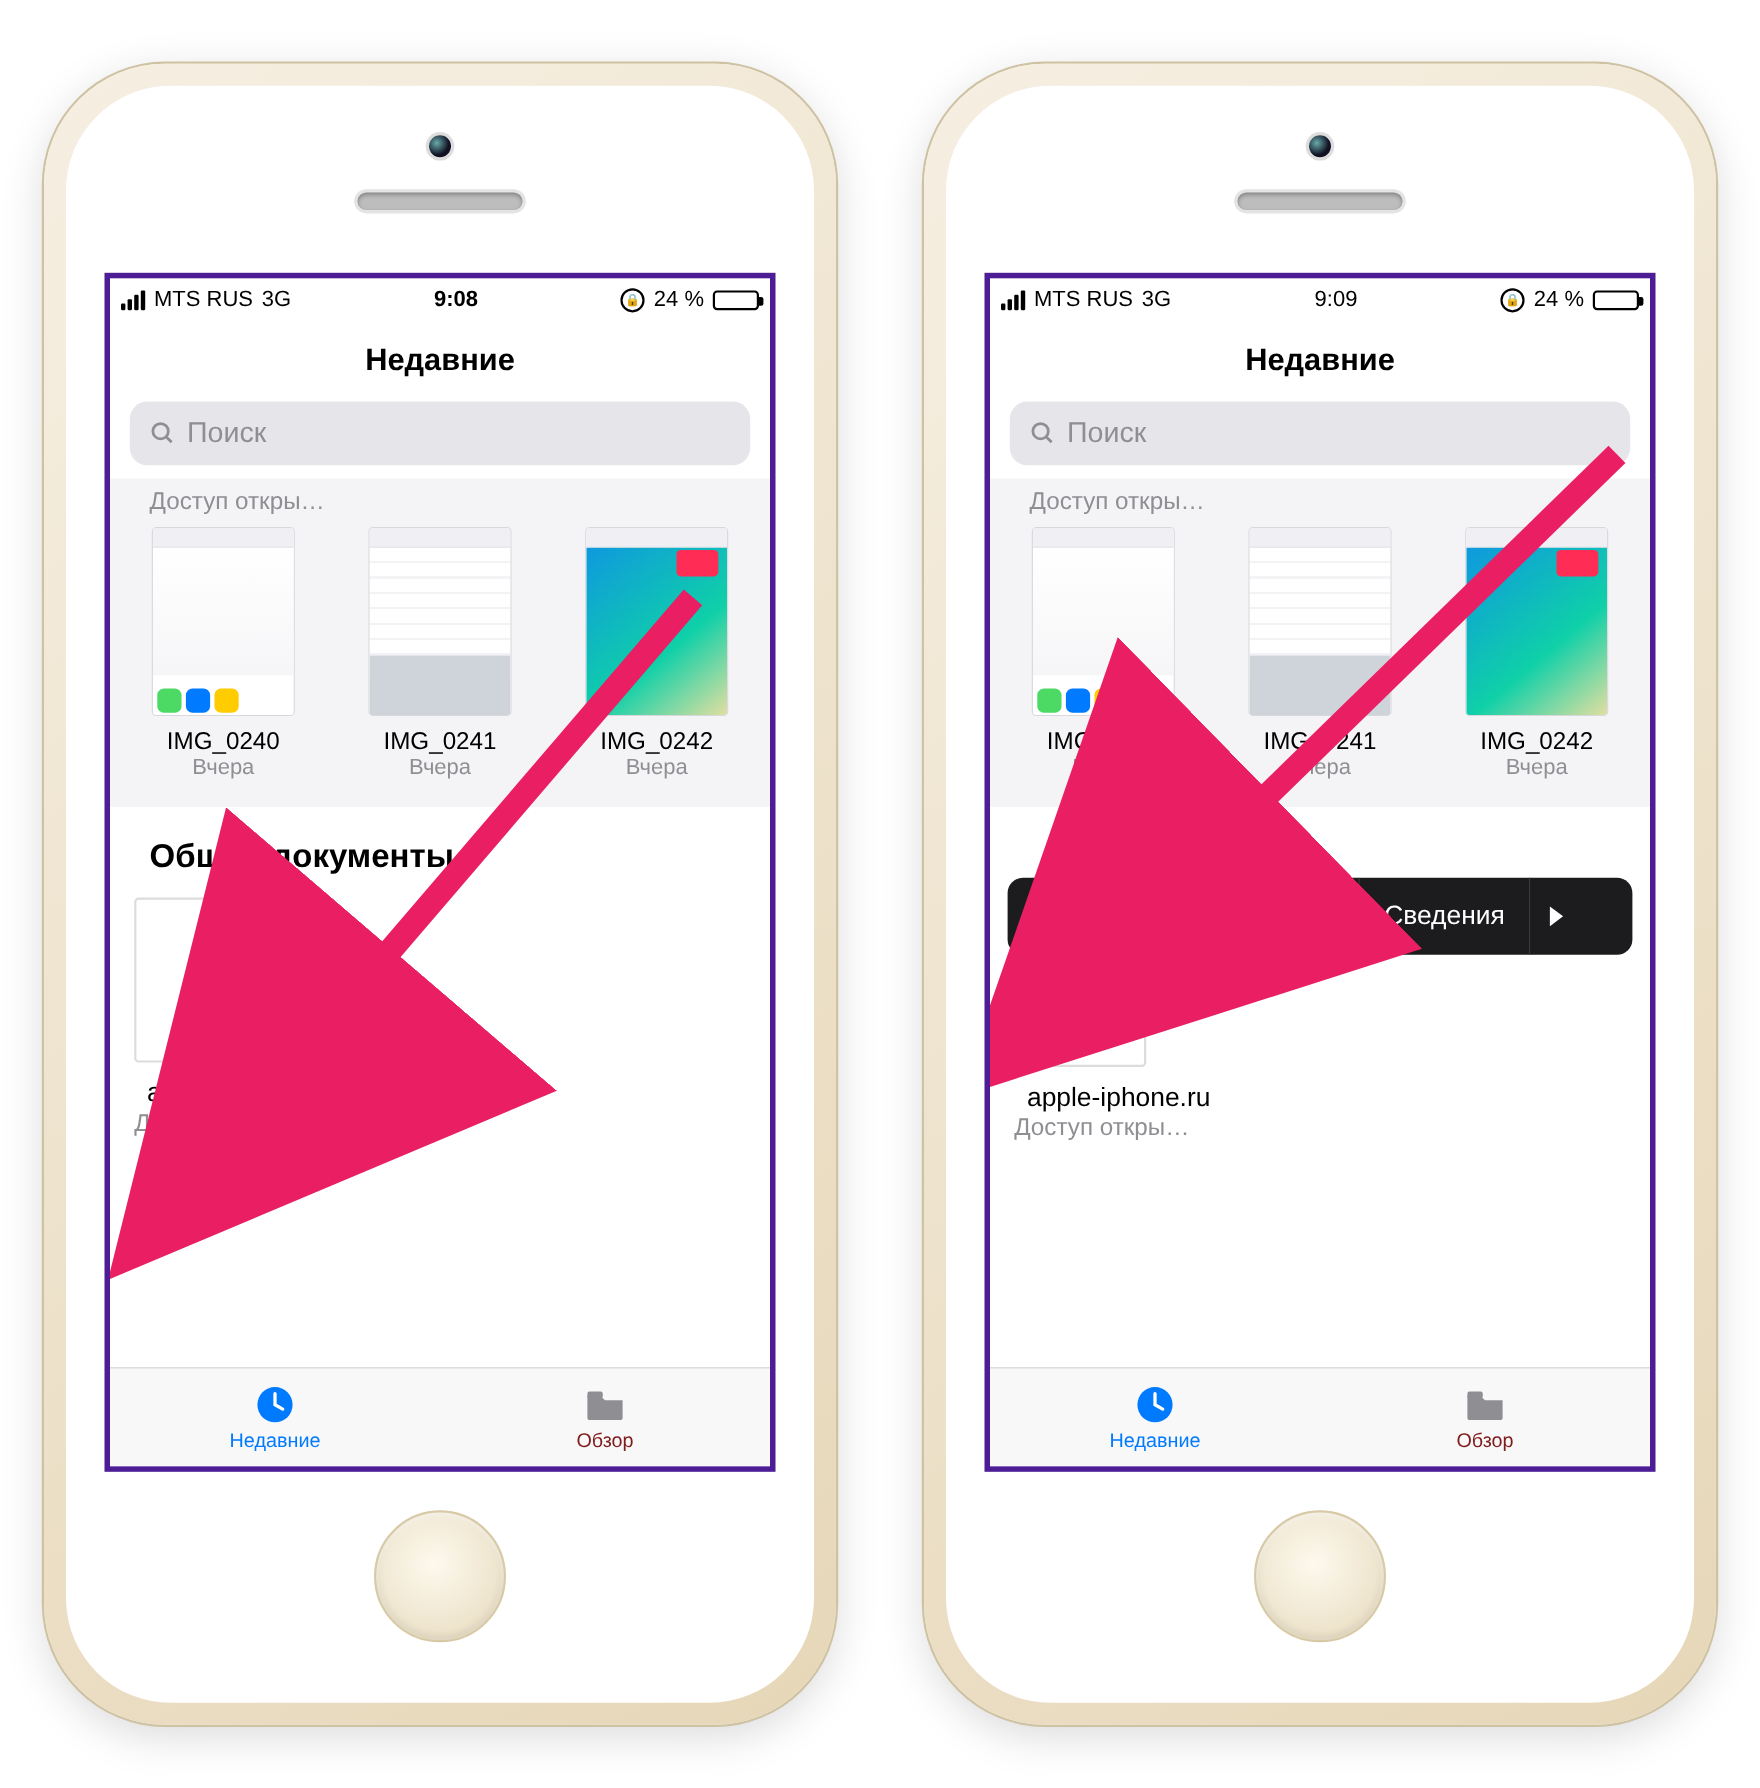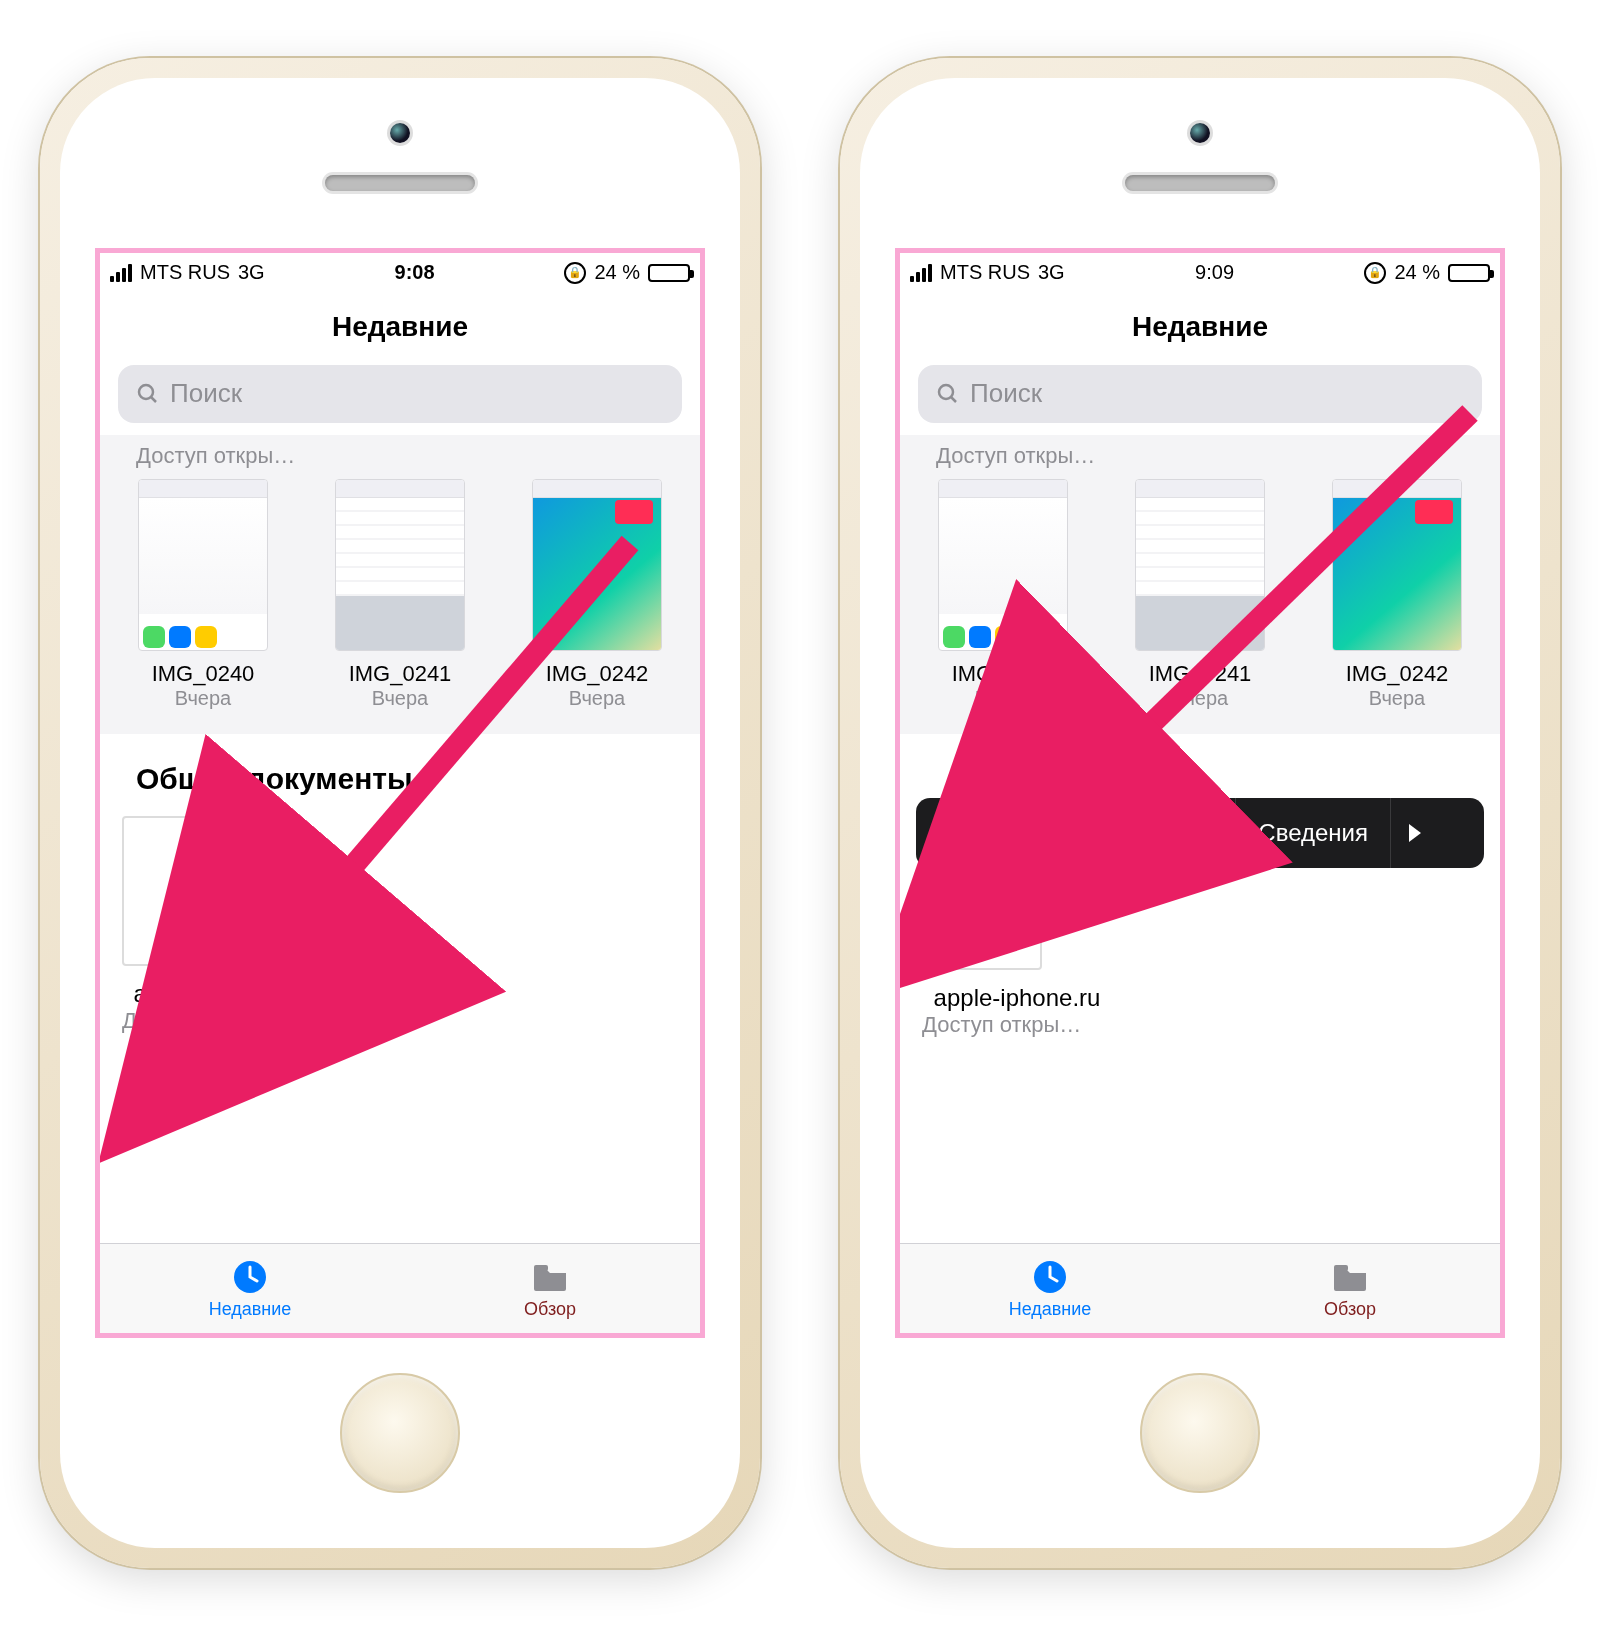--- a/index.html
+++ b/index.html
@@ -55,21 +55,21 @@
   .speaker {
     width: 150px; height: 16px;
     background: #bdbdbd;
     border-radius: 10px;
     box-shadow: inset 0 2px 4px rgba(0,0,0,.3), 0 0 0 3px #e4e4e4;
     margin-top: 40px;
   }
   .screen {
     width: 610px;
     height: 1090px;
-    border: 5px solid #f9a8d4;
+    border: 5px solid #4c1d95;
     background: #fff;
     position: relative;
     overflow: hidden;
   }
   .home-btn {
     width: 120px; height: 120px;
     border-radius: 50%;
     border: 2px solid #d8caa7;
     background: radial-gradient(circle at 45% 40%, #fdf9ee, #e6d9ba);
     margin-top: 35px;

